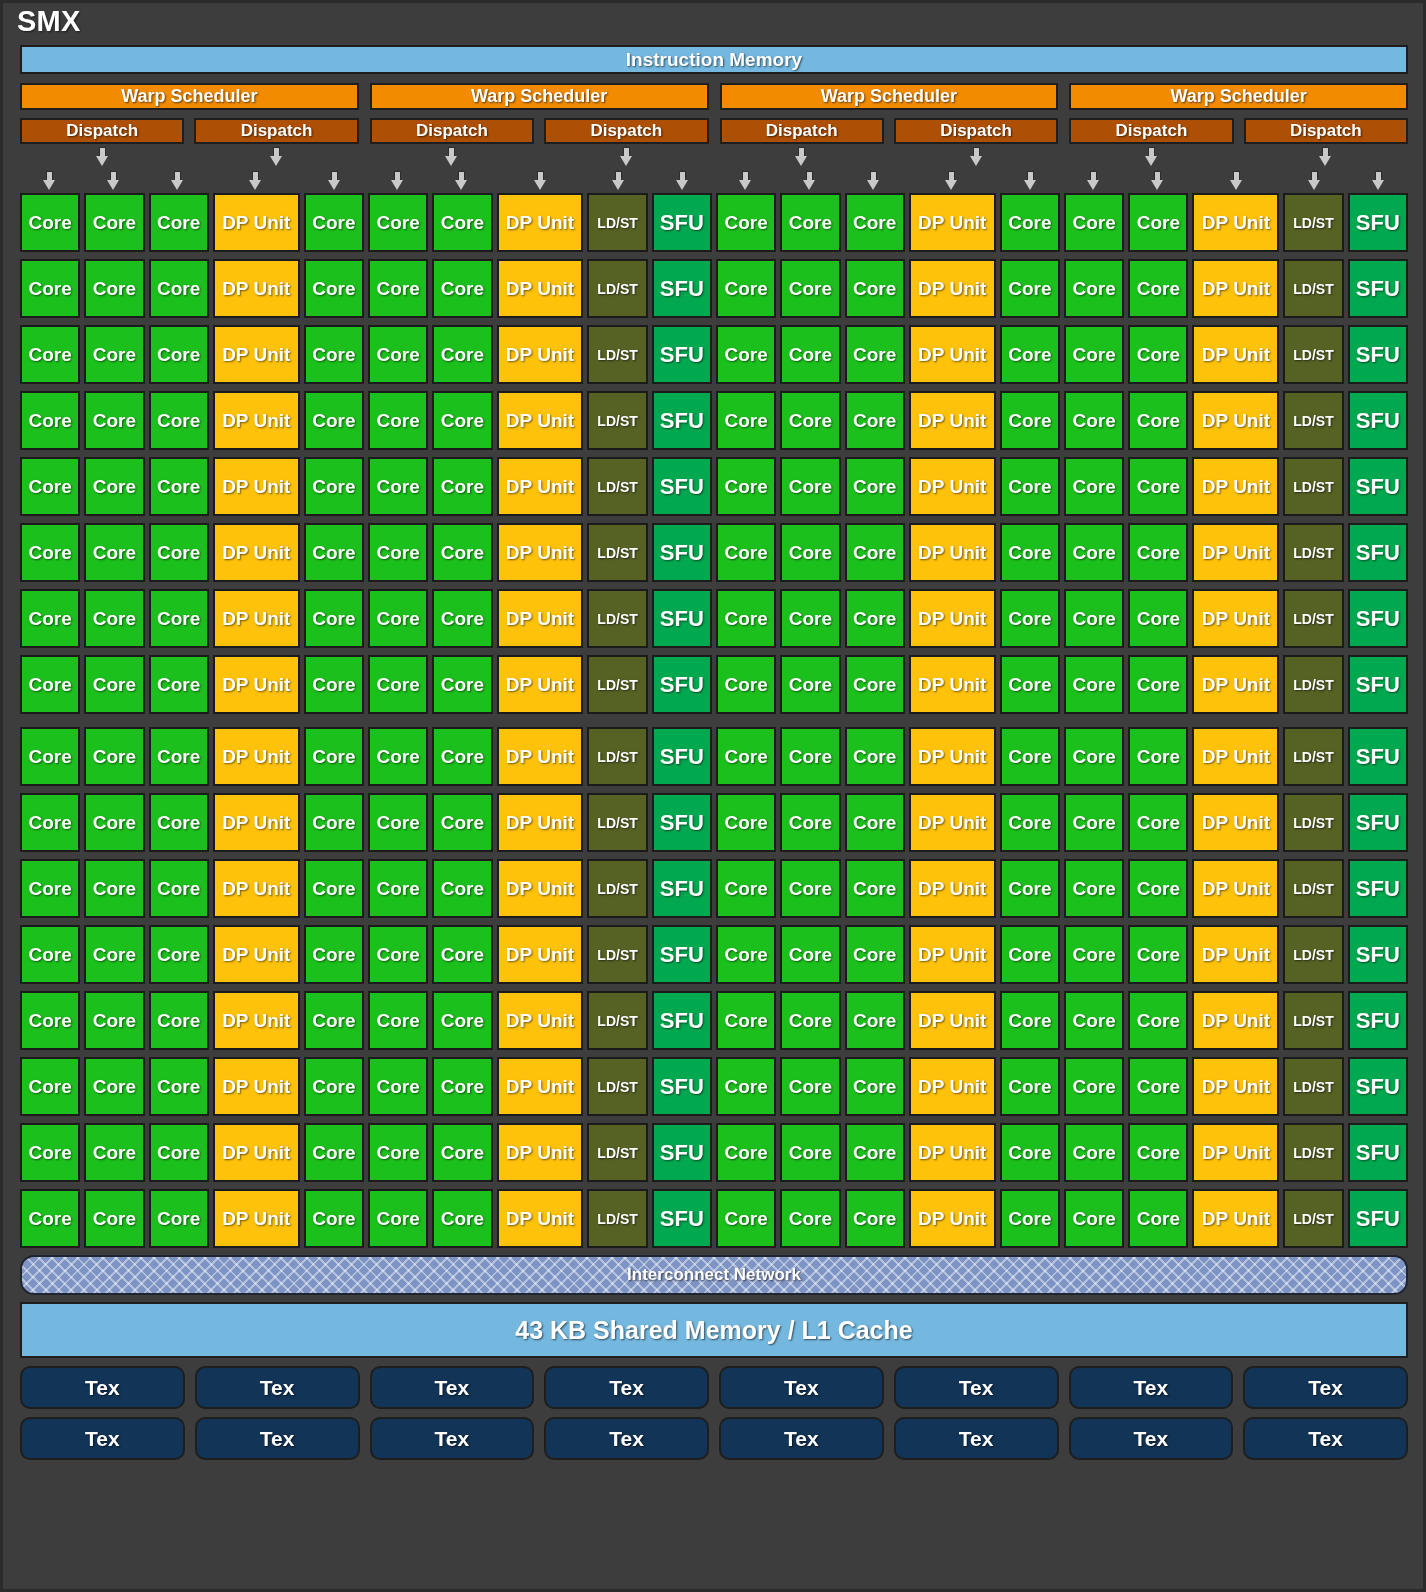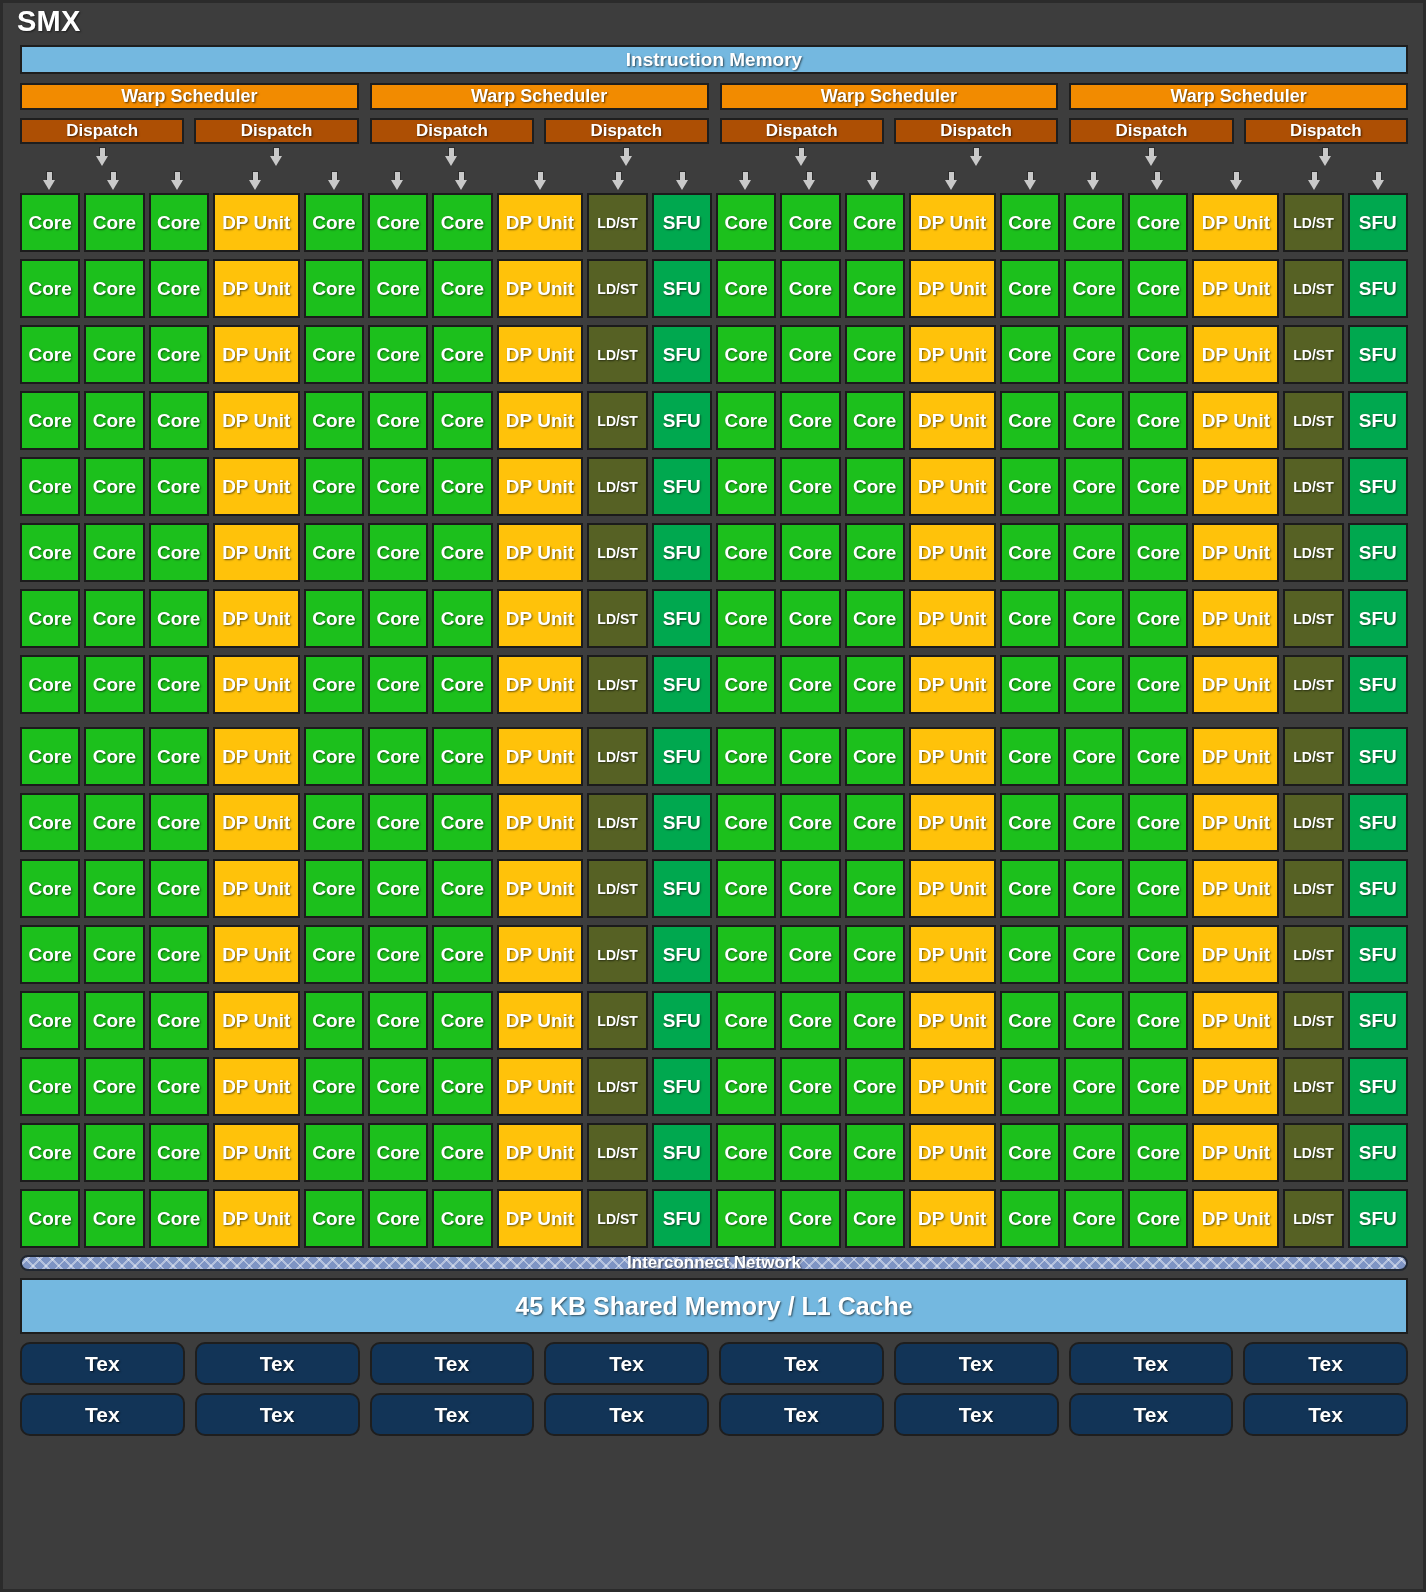--- a/index.html
+++ b/index.html
@@ -96,25 +96,25 @@
     box-sizing:border-box;
     display:flex;align-items:center;justify-content:center;
     border:2px solid #1b1b1b;
     color:#fff;font-weight:bold;
     text-shadow:1px 1px 2px rgba(0,0,0,.55);
     white-space:nowrap;
   }
   .c-core{background:#1cc01c;font-size:19px;}
   .c-dp{background:#ffc20a;font-size:19px;}
   .c-ldst{background:#566124;font-size:14px;}
-  .c-sfu{background:#00a84f;font-size:19px;}
+  .c-sfu{background:#00a84f;font-size:22px;}
   
   .intercon{
     position:relative;
-    width:100%;height:16px;
+    width:100%;height:40px;
     border-radius:14px;
     background-color:#7e94c4;
     background-image:
       repeating-linear-gradient(45deg, rgba(255,255,255,.42) 0 2px, transparent 2px 9px),
       repeating-linear-gradient(-45deg, rgba(255,255,255,.42) 0 2px, transparent 2px 9px);
     border:2px solid #20262f;
     display:flex;align-items:center;justify-content:center;
     color:#fff;font-weight:bold;font-size:17px;
     text-shadow:1px 1px 2px rgba(0,0,0,.65);
     margin-bottom:7px;
@@ -623,21 +623,21 @@
           <div class="cell c-core" style="flex: 57 0 0px; margin-right: 4px;">Core</div>
           <div class="cell c-core" style="flex: 57 0 0px; margin-right: 4px;">Core</div>
           <div class="cell c-dp" style="flex: 84 0 0px; margin-right: 4px;">DP Unit</div>
           <div class="cell c-ldst" style="flex: 57 0 0px; margin-right: 4px;">LD/ST</div>
           <div class="cell c-sfu" style="flex: 57 0 0px; margin-right: 0px;">SFU</div>
         </div>
       </div>
 
     <div class="intercon">Interconnect Network</div>
 
-    <div class="blk cachebar">45 KB Shared Memory / L1 Cache</div>
+    <div class="blk cachebar">43 KB Shared Memory / L1 Cache</div>
 
     <div class="texrow" id="tex-row-0">
         <div class="blk tex">Tex</div>
         <div class="blk tex">Tex</div>
         <div class="blk tex">Tex</div>
         <div class="blk tex">Tex</div>
         <div class="blk tex">Tex</div>
         <div class="blk tex">Tex</div>
         <div class="blk tex">Tex</div>
         <div class="blk tex">Tex</div>

